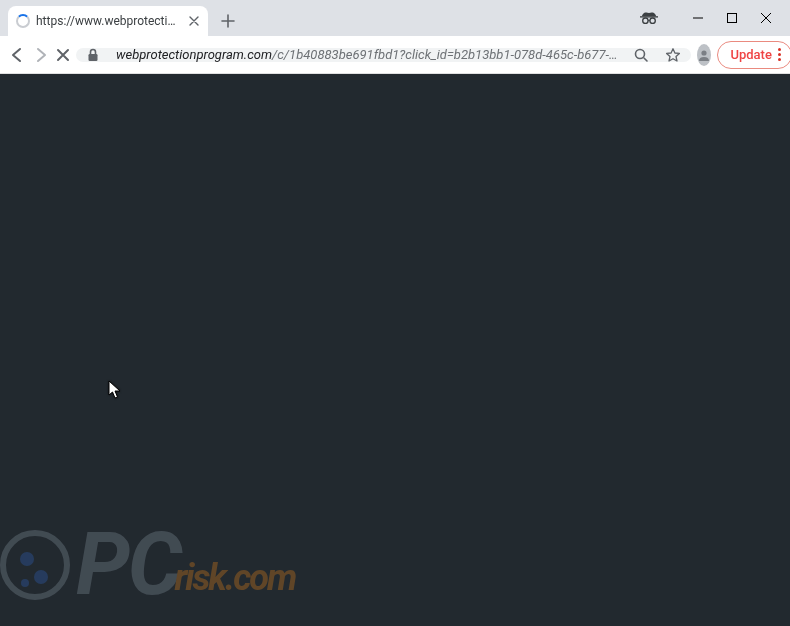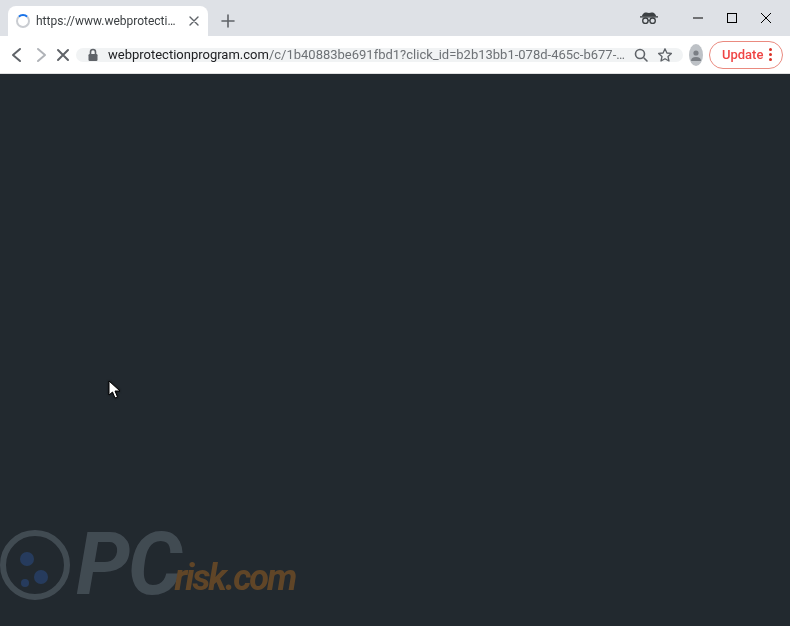--- a/index.html
+++ b/index.html
@@ -25,21 +25,21 @@
   .win-btn svg { display:block; }
   .incog { width:18px; height:18px; margin-right:34px; display:flex; align-items:center; justify-content:center; }
   .incog svg { display:block; }
 
   
   .toolbar { height: 38px; background:#fff; display:flex; align-items:center; padding:0 8px; gap:6px; border-bottom:1px solid #e0e0e0; }
   .nav-btn { width:28px; height:28px; display:flex; align-items:center; justify-content:center; color:#5f6368; border-radius:50%; }
   .nav-btn.disabled { color:#b0b3b8; }
   .nav-btn svg { display:block; }
 
-  .omnibox { flex:1 1 auto; height:14px; background:#f1f3f4; border-radius:15px; display:flex; align-items:center; padding:0 10px; gap:8px; font-size:13px; color:#202124; }
+  .omnibox { flex:1 1 auto; height:14px; background:#f1f3f4; border-radius:15px; display:flex; align-items:center; padding:0 10px; gap:16px; font-size:13px; color:#202124;font-style:italic; }
   .omnibox .lock { width:14px; height:14px; display:flex; align-items:center; justify-content:center; color:#5f6368; }
   .omnibox .url  { flex:1 1 auto; white-space:nowrap; overflow:hidden; text-overflow:ellipsis; }
   .omnibox .url .host { color:#202124; }
   .omnibox .url .path { color:#6d7175; }
   .omnibox .search-ico, .omnibox .star-ico { width:16px; height:16px; display:flex; align-items:center; justify-content:center; color:#5f6368; }
 
   .account { width:22px; height:22px; border-radius:50%; background:#bdc1c6; display:flex; align-items:center; justify-content:center; }
   .account svg { display:block; }
 
   .update-pill { display:flex; align-items:center; gap:6px; height:28px; padding:0 10px 0 12px; border:1px solid #ea8a7f; border-radius:14px; color:#ef4444; font-size:13px; font-weight:500; cursor:pointer; }

